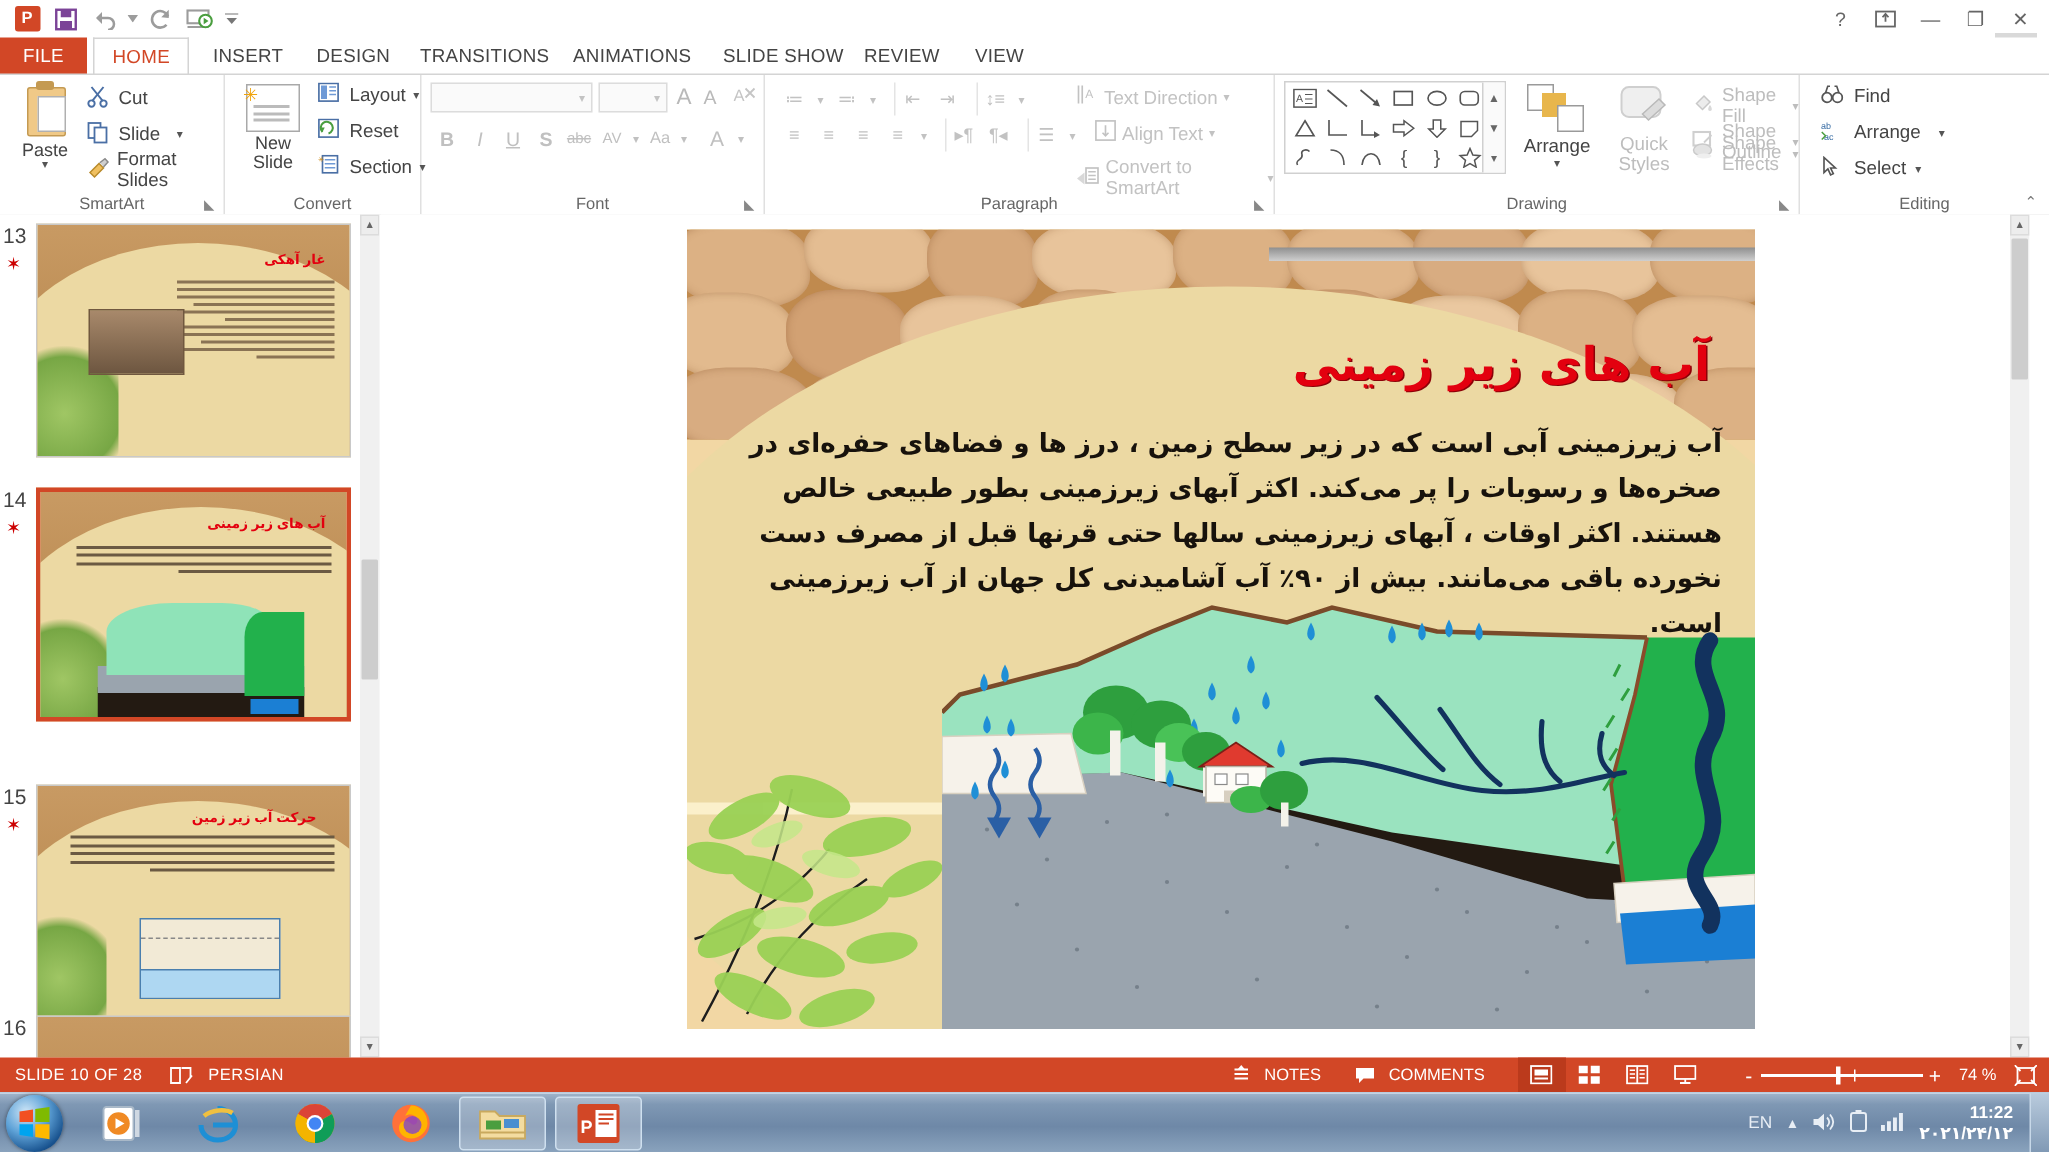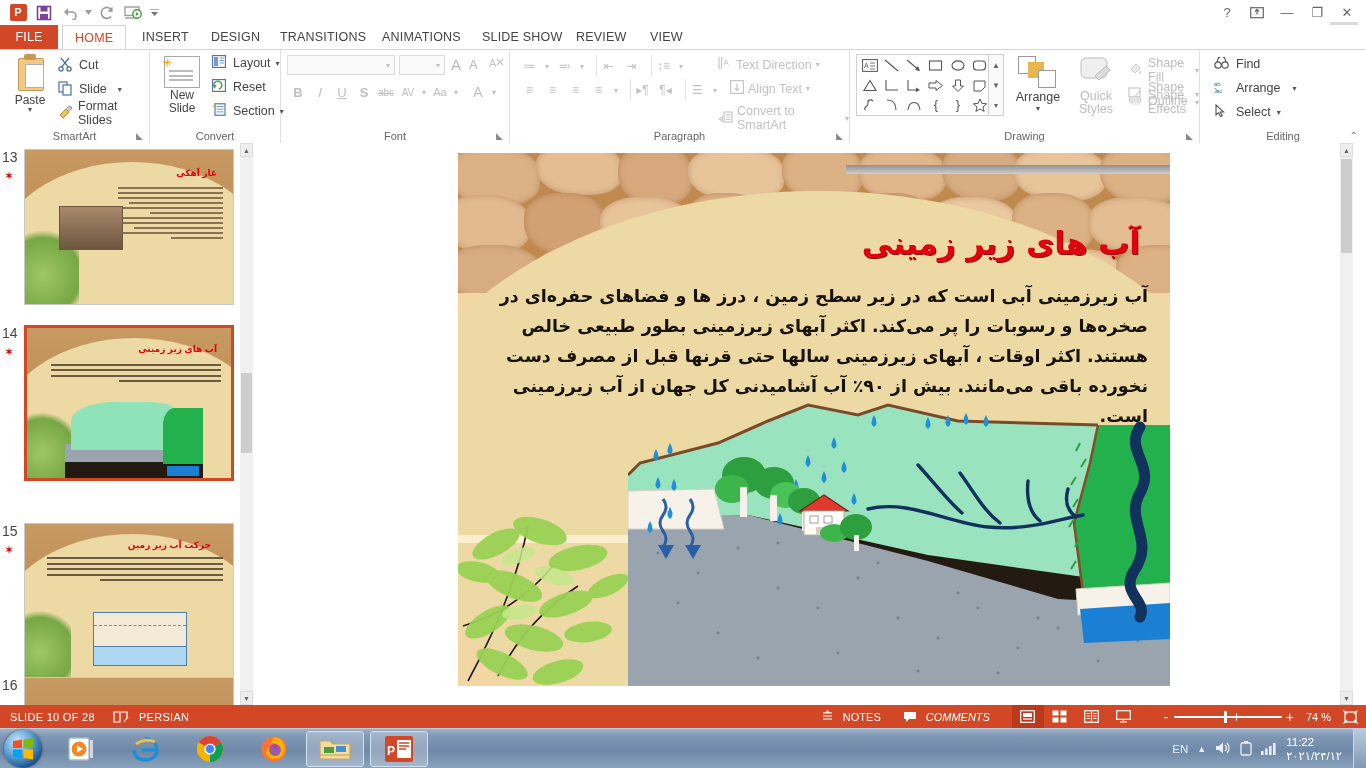--- a/index.html
+++ b/index.html
@@ -147,21 +147,21 @@
   
   .taskbar{position:absolute;left:0;top:728px;width:1366px;height:40px;
            background:linear-gradient(180deg,#9fb3c9 0%,#7f98b4 18%,#6e88a7 55%,#8ba4be 100%);
            border-top:1px solid #b9cbdd;}
   .startorb{position:absolute;left:4px;top:1px;width:38px;height:38px;border-radius:50%;
      background:radial-gradient(circle at 35% 30%,#cfe6f7 0%,#5fa3d8 40%,#19538f 75%,#0c2f57 100%);
      box-shadow:0 0 3px rgba(0,0,0,.5);cursor:pointer;}
   .tbicon{position:absolute;top:4px;width:40px;height:32px;display:flex;align-items:center;justify-content:center;cursor:pointer;}
   .tbicon.open{border:1px solid #cfe0ef;background:rgba(255,255,255,.25);border-radius:3px;width:56px;height:34px;top:2px;}
   .tray{position:absolute;right:24px;top:0;height:40px;display:flex;align-items:center;gap:9px;color:#e8eef5;font-size:11.5px;}
-  .clock{text-align:left;line-height:14px;font-size:11.5px;color:#fff;}
+  .clock{text-align:right;line-height:14px;font-size:11.5px;color:#fff;font-weight:bold;}
   .showdesk{position:absolute;right:0;top:0;width:12px;height:40px;background:linear-gradient(180deg,#b9cbdd,#7f98b4);border-left:1px solid #c7d8e8;cursor:pointer;}
 </style>
 </head>
 <body>
 
 <div class="app">
 
   <div class="titlebar">
     <div class="qat">
       <div class="ic">
@@ -898,21 +898,21 @@
       <svg width="13" height="13" viewBox="0 0 13 13">
           <path d="M2 3 H11 M2 6 H11 M2 9 H11" stroke="#fff" stroke-width="1.2"></path>
           <path d="M6.5 0 L9 3 H4 Z" fill="#fff"></path>
         </svg>
       <span style="margin-left:4px;">NOTES</span>
     </span>
     <span class="st-ic" style="gap:5px;margin-left:22px;">
       <svg width="14" height="12" viewBox="0 0 14 12">
           <path d="M1 1 H13 V8 H6 L3 11 V8 H1 Z" fill="#fff"></path>
         </svg>
-      <span style="margin-left:4px;font-style:italic;">COMMENTS</span>
+      <span style="margin-left:4px;">COMMENTS</span>
     </span>
 
     <span style="width:22px;"></span>
     <span class="viewbtn on">
       <svg width="15" height="13" viewBox="0 0 15 13">
           <rect x="0.7" y="0.7" width="13.6" height="11.6" fill="none" stroke="#fff" stroke-width="1.2"></rect>
           <rect x="3" y="3" width="9" height="4" fill="#fff"></rect>
           <path d="M3 9 H12" stroke="#fff" stroke-width="1.2"></path>
         </svg>
     </span>

